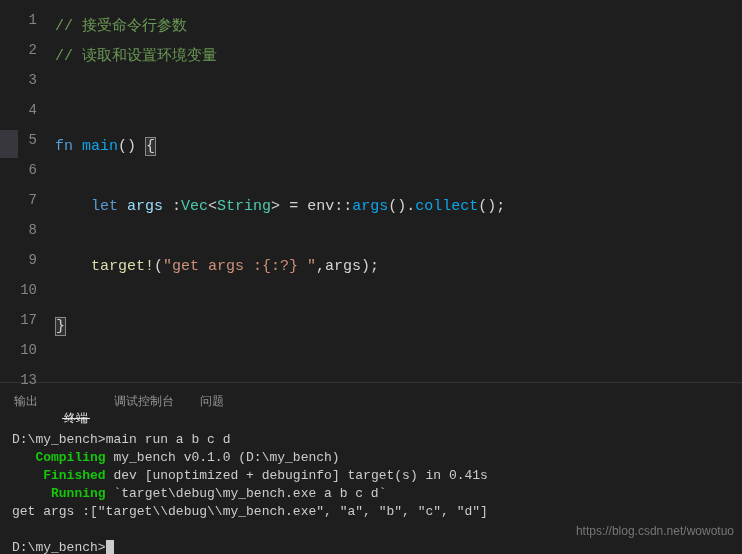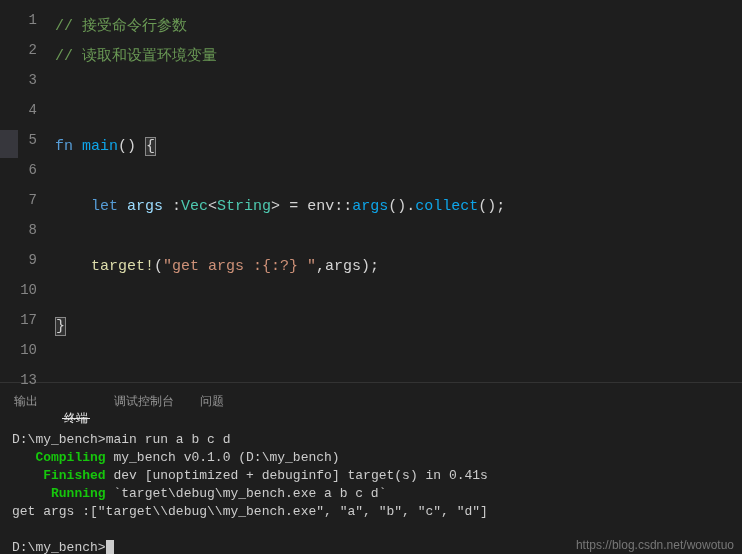--- a/index.html
+++ b/index.html
@@ -87,21 +87,21 @@
     .cursor-block {
       display: inline-block;
       width: 8px;
       height: 15px;
       background: #cccccc;
       vertical-align: text-bottom;
     }
     .watermark {
       position: absolute;
       right: 8px;
-      bottom: 2px;
+      bottom: 16px;
       color: #777;
       font-size: 12px;
       font-family: sans-serif;
     }
   </style>
 </head>
 <body>
 
 <div class="left-strip"></div>
 

